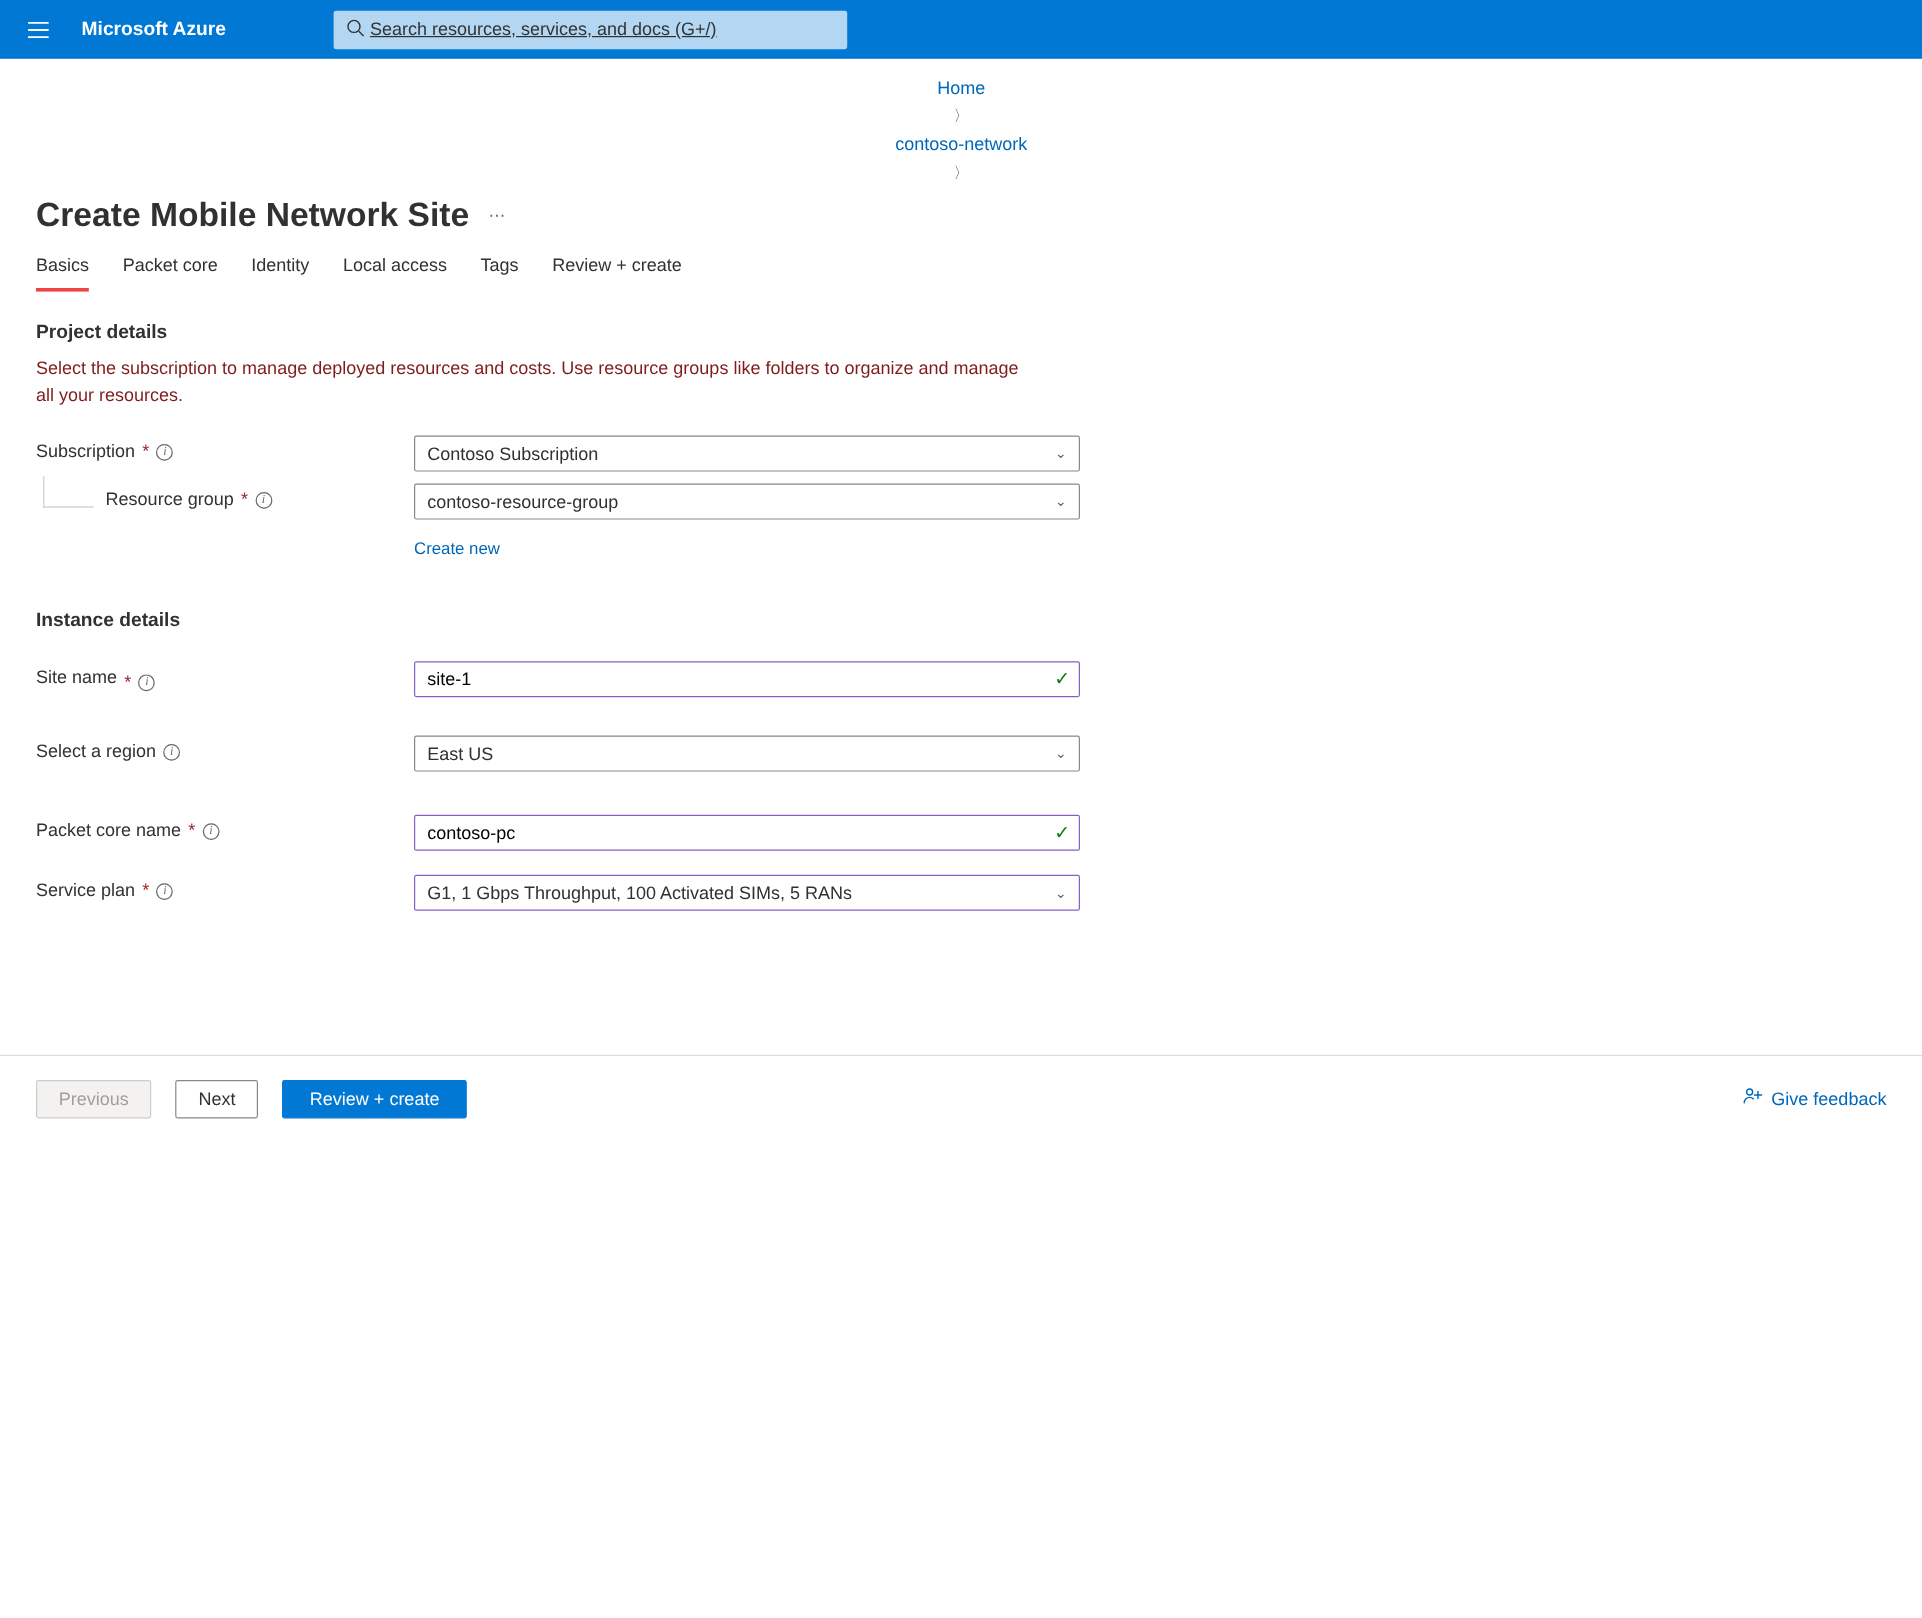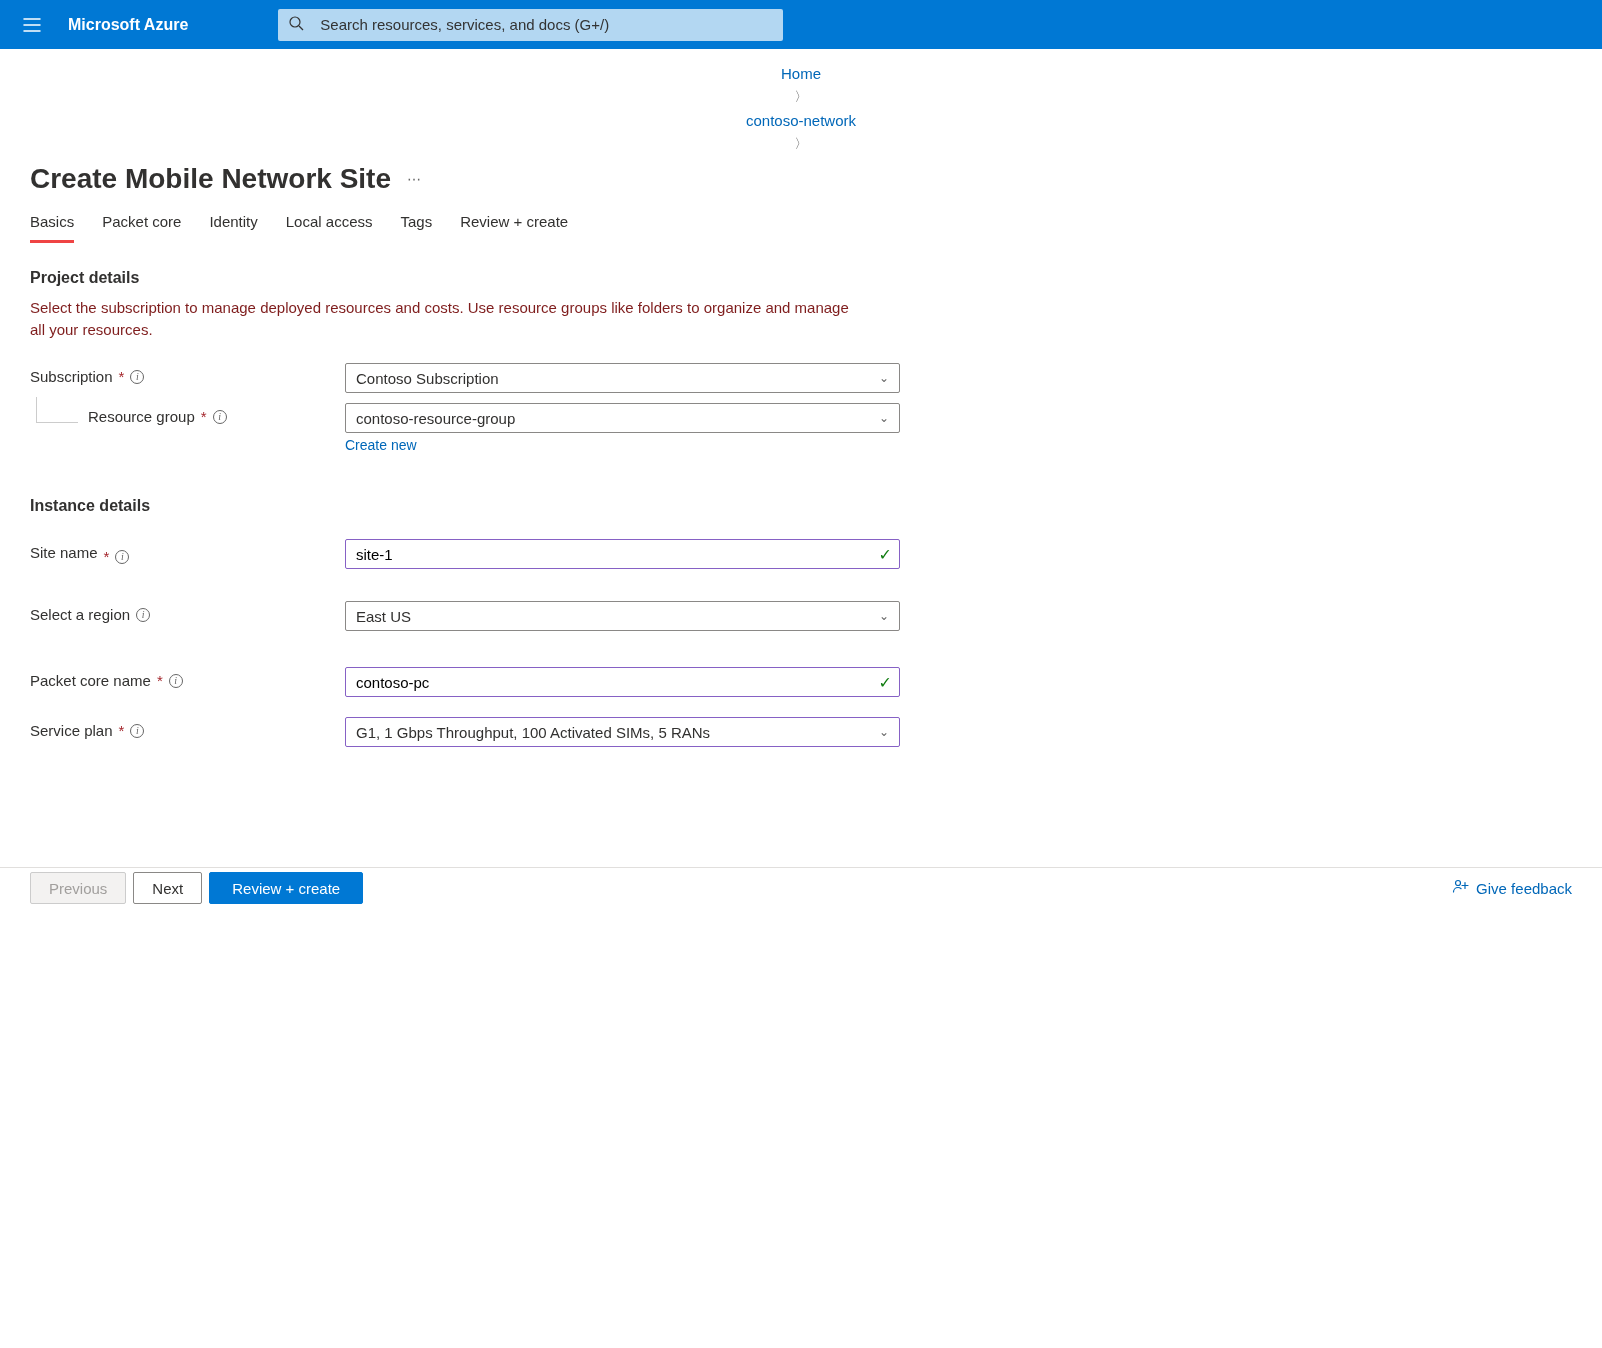--- a/index.html
+++ b/index.html
@@ -28,24 +28,25 @@
     color: #fff;
     font-weight: 600;
     font-size: 16px;
     margin-right: 70px;
   }
   .searchbox {
     display: flex;
     align-items: center;
     background: #b3d7f2;
     border-radius: 2px;
-    width: 505px;
+    width: 428px;
     height: 32px;
     padding: 0 10px;
-    gap: 16px;
+    gap: 4px;
+    text-decoration: underline;
   }
   .searchbox .sicon { color: #333; flex-shrink: 0; }
   .searchbox input {
     border: none; background: transparent; outline: none;
     font-size: 15px; color: #333; width: 100%;
   }
   .searchbox input::placeholder { color: #333; }
   
   .content { padding: 16px 30px 0 30px; }
   .breadcrumb {
@@ -132,31 +133,31 @@
   .indent-tree {
     display: flex; align-items: flex-start;
   }
   .tree-line {
     width: 42px; height: 26px;
     border-left: 1px solid #ccc;
     border-bottom: 1px solid #ccc;
     margin-left: 6px; margin-right: 10px;
     margin-top: -6px;
   }
-  .link { color: #0067b8; cursor: pointer; font-size: 14px; margin-top: 4px; display: inline-block; }
+  .link { color: #0067b8; cursor: pointer; font-size: 14px; margin-top: 16px; display: inline-block; }
   .spacer { height: 34px; }
   
   .footer {
     position: relative;
     margin-top: 120px;
     border-top: 1px solid #e1dfdd;
-    padding: 4px 30px;
-    display: flex;
-    align-items: center;
-    gap: 7px;
+    padding: 20px 30px;
+    display: flex;
+    align-items: center;
+    gap: 20px;
   }
   .btn {
     height: 32px;
     padding: 0 18px;
     font-size: 15px;
     border-radius: 2px;
     cursor: pointer;
     display: inline-flex;
     align-items: center;
     justify-content: center;

